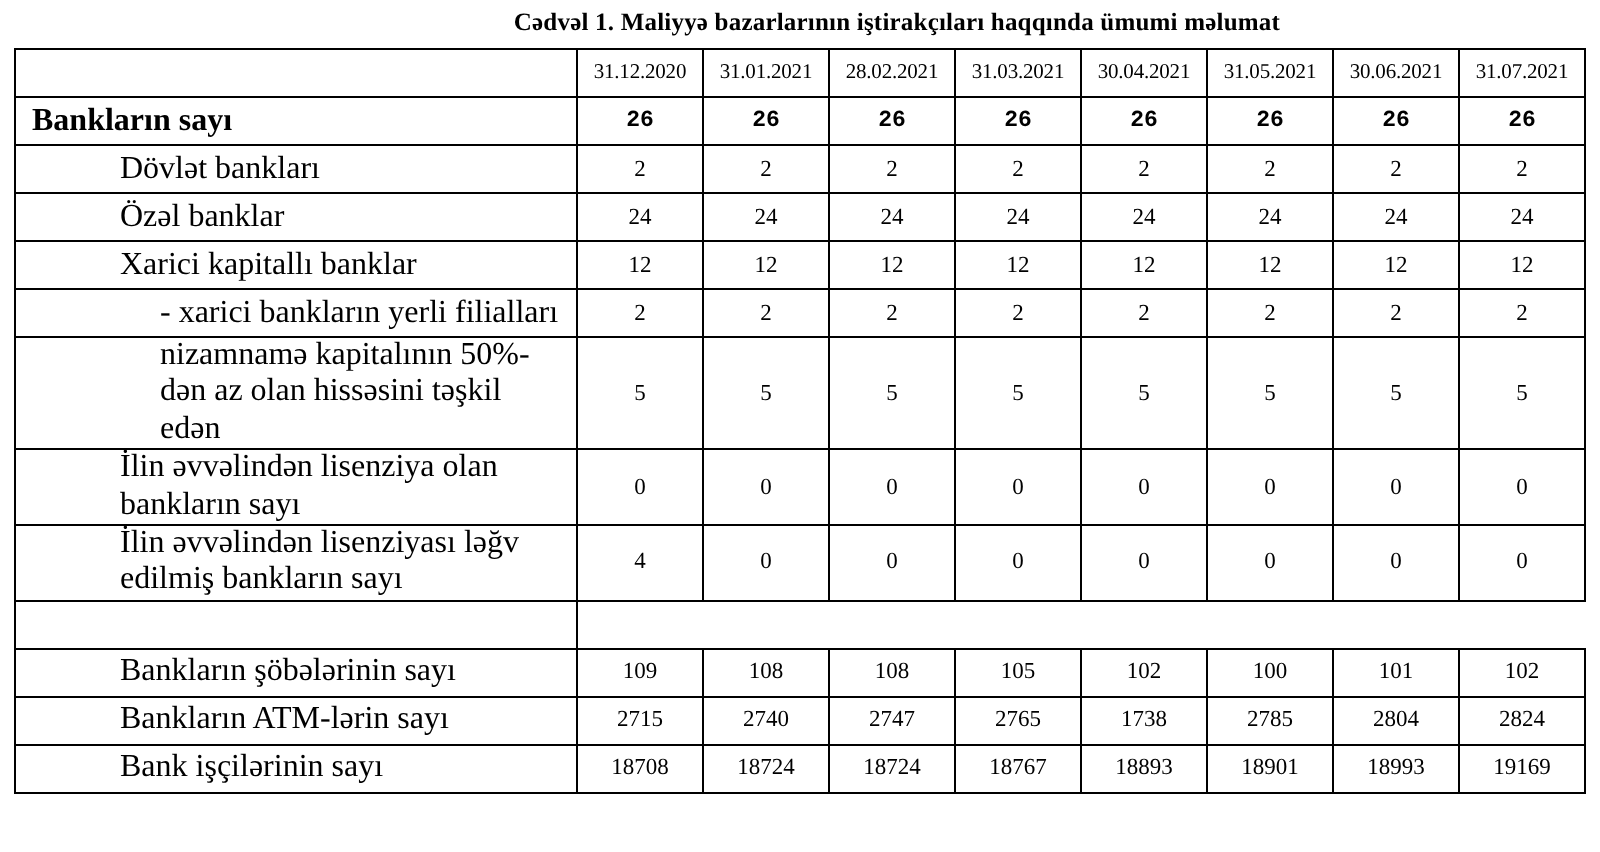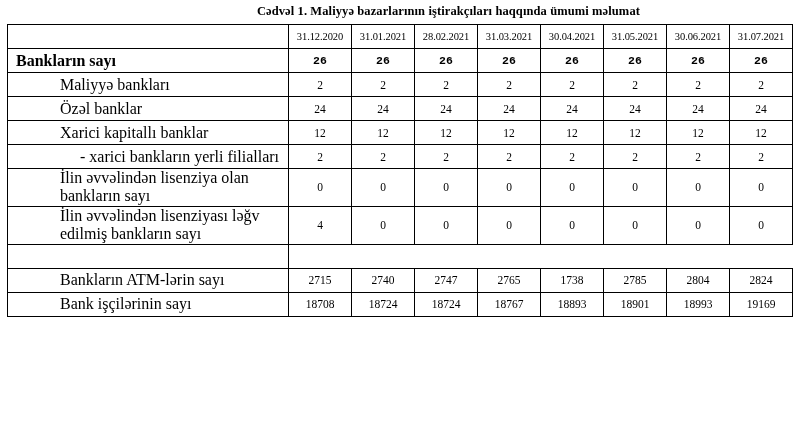--- a/index.html
+++ b/index.html
@@ -128,21 +128,21 @@
           <td class="val bold">26</td>
           <td class="val bold">26</td>
           <td class="val bold">26</td>
           <td class="val bold">26</td>
           <td class="val bold">26</td>
           <td class="val bold">26</td>
           <td class="val bold">26</td>
         </tr>
         <tr>
           <td class="lbl i1">
-            <span class="two-line">Maliyyə bankları</span>
+            <span class="two-line">Dövlət bankları</span>
           </td>
           <td class="val">2</td>
           <td class="val">2</td>
           <td class="val">2</td>
           <td class="val">2</td>
           <td class="val">2</td>
           <td class="val">2</td>
           <td class="val">2</td>
           <td class="val">2</td>
         </tr>
@@ -179,20 +179,33 @@
           <td class="val">2</td>
           <td class="val">2</td>
           <td class="val">2</td>
           <td class="val">2</td>
           <td class="val">2</td>
           <td class="val">2</td>
           <td class="val">2</td>
           <td class="val">2</td>
         </tr>
         <tr class="tall">
+          <td class="lbl i2">
+            <span class="two-line">nizamnamə kapitalının 50%-dən az olan hissəsini  təşkil edən</span>
+          </td>
+          <td class="val">5</td>
+          <td class="val">5</td>
+          <td class="val">5</td>
+          <td class="val">5</td>
+          <td class="val">5</td>
+          <td class="val">5</td>
+          <td class="val">5</td>
+          <td class="val">5</td>
+        </tr>
+        <tr class="tall">
           <td class="lbl i1">
             <span class="two-line">İlin əvvəlindən lisenziya olan bankların sayı</span>
           </td>
           <td class="val">0</td>
           <td class="val">0</td>
           <td class="val">0</td>
           <td class="val">0</td>
           <td class="val">0</td>
           <td class="val">0</td>
           <td class="val">0</td>
@@ -214,20 +227,33 @@
         <tr class="spacer">
           <td></td>
           <td class="nob"></td>
           <td class="nob"></td>
           <td class="nob"></td>
           <td class="nob"></td>
           <td class="nob"></td>
           <td class="nob"></td>
           <td class="nob"></td>
           <td class="nob"></td>
+        </tr>
+        <tr>
+          <td class="lbl i1">
+            <span class="two-line">Bankların şöbələrinin sayı</span>
+          </td>
+          <td class="val">109</td>
+          <td class="val">108</td>
+          <td class="val">108</td>
+          <td class="val">105</td>
+          <td class="val">102</td>
+          <td class="val">100</td>
+          <td class="val">101</td>
+          <td class="val">102</td>
         </tr>
         <tr>
           <td class="lbl i1">
             <span class="two-line">Bankların ATM-lərin sayı</span>
           </td>
           <td class="val">2715</td>
           <td class="val">2740</td>
           <td class="val">2747</td>
           <td class="val">2765</td>
           <td class="val">1738</td>

